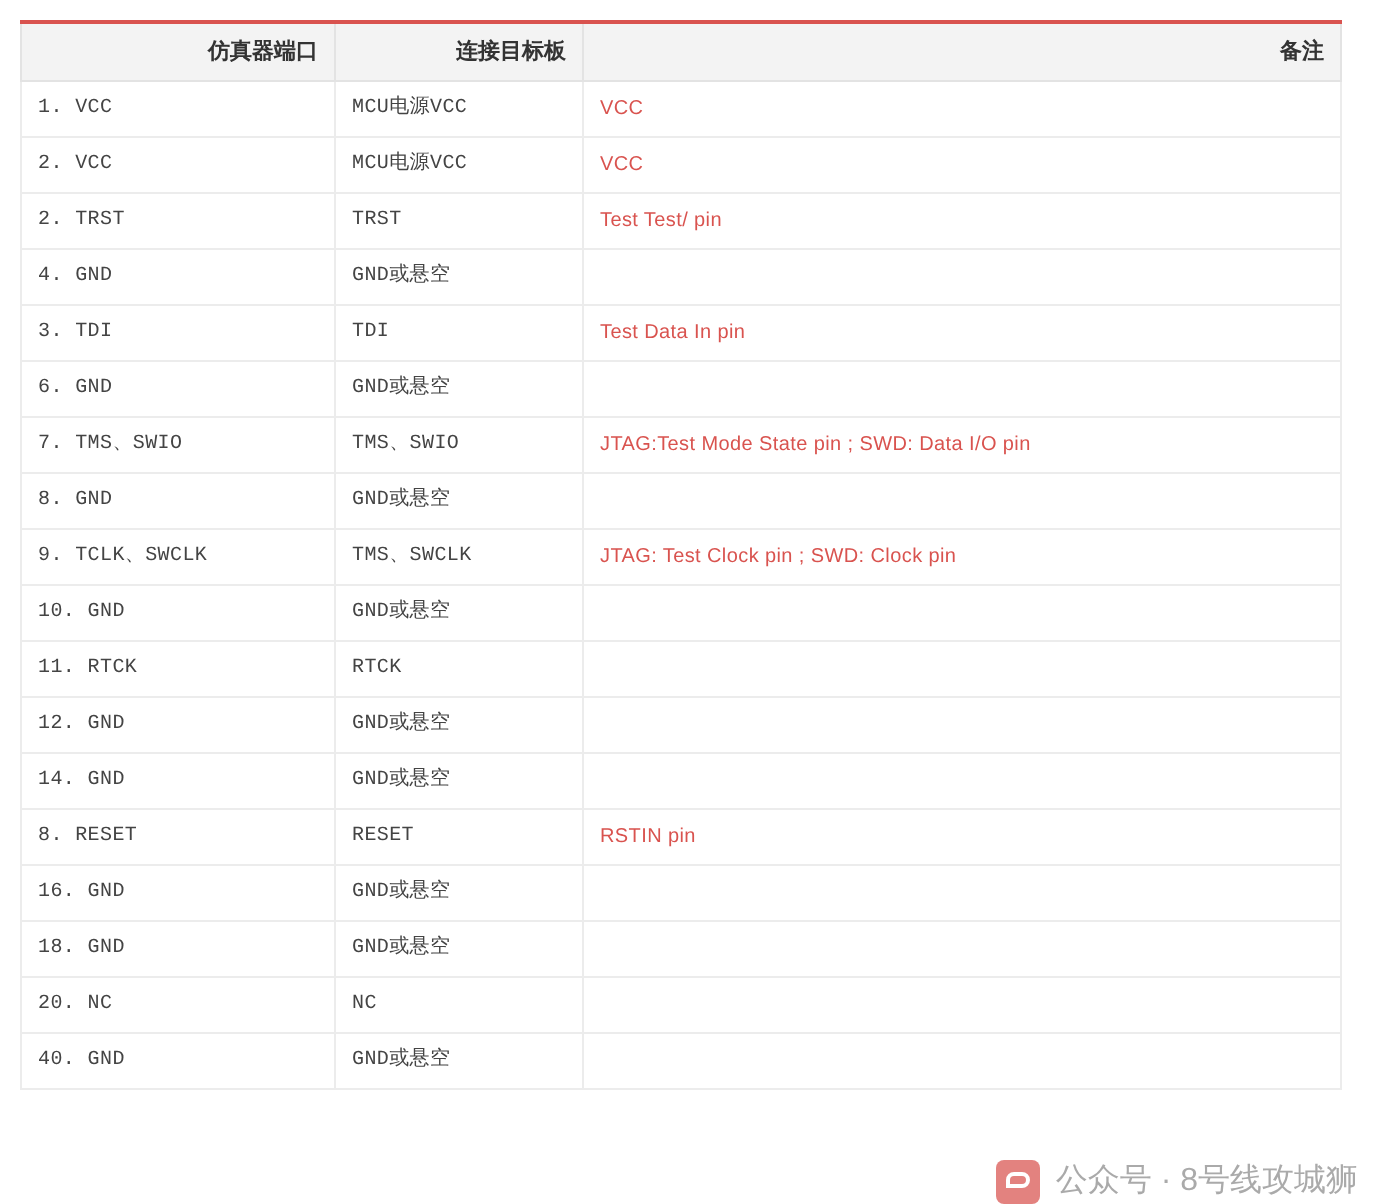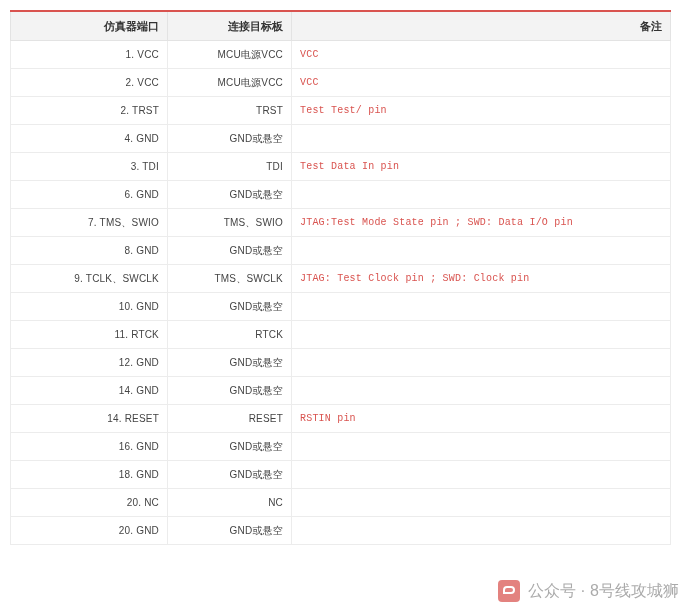--- a/index.html
+++ b/index.html
@@ -45,37 +45,35 @@
     border: 1px solid #ececec;
     font-size: 10px;
     color: #444444;
     padding: 7px 8px;
     line-height: 13px;
     height: 13px;
     vertical-align: middle;
     font-family: "Liberation Sans", sans-serif;
   }
   table.pin-table tbody td.mono {
-    font-family: Liberation Sans, sans-serif;
+    font-family: Liberation Mono, monospace;
     font-size: 10px;
     letter-spacing: 0.2px;
-    text-align: right;
   }
   table.pin-table tbody td.note {
     color: #d9534f;
-    font-family: Liberation Mono, monospace;
+    font-family: Liberation Sans, sans-serif;
     font-size: 10px;
     letter-spacing: 0.2px;
   }
   .watermark {
     position: absolute;
     right: 12px;
     bottom: 10px;
     display: flex;
-    align-items: center;
     gap: 8px;
     opacity: 0.72;
   }
   .watermark .wm-logo {
     width: 22px;
     height: 22px;
     background: #d9534f;
     border-radius: 4px;
     position: relative;
     flex: none;
@@ -176,41 +174,41 @@
           <td class="mono">12. GND</td>
           <td class="mono">GND或悬空</td>
           <td class="note"></td>
         </tr>
         <tr>
           <td class="mono">14. GND</td>
           <td class="mono">GND或悬空</td>
           <td class="note"></td>
         </tr>
         <tr>
-          <td class="mono">14. RESET</td>
+          <td class="mono">8. RESET</td>
           <td class="mono">RESET</td>
           <td class="note">RSTIN pin</td>
         </tr>
         <tr>
           <td class="mono">16. GND</td>
           <td class="mono">GND或悬空</td>
           <td class="note"></td>
         </tr>
         <tr>
           <td class="mono">18. GND</td>
           <td class="mono">GND或悬空</td>
           <td class="note"></td>
         </tr>
         <tr>
           <td class="mono">20. NC</td>
           <td class="mono">NC</td>
           <td class="note"></td>
         </tr>
         <tr>
-          <td class="mono">20. GND</td>
+          <td class="mono">40. GND</td>
           <td class="mono">GND或悬空</td>
           <td class="note"></td>
         </tr>
       </tbody>
   </table>
 
   <div class="watermark">
     <span class="wm-logo"></span>
     <span class="wm-text">公众号 · 8号线攻城狮</span>
   </div>

